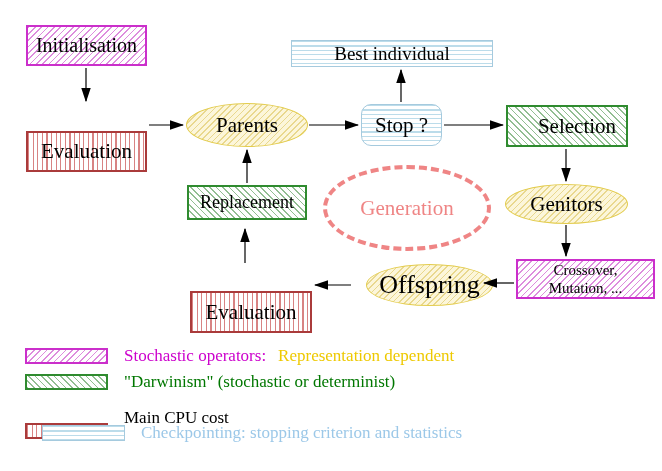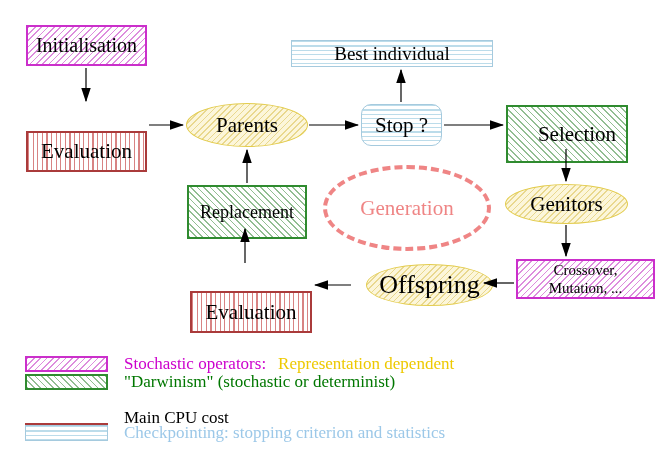--- a/index.html
+++ b/index.html
@@ -17,34 +17,34 @@
   .stripes-cyan{border:1.5px solid #a5cade;background-color:#fff;
     background-image:repeating-linear-gradient(180deg,#bcdcea 0 1.2px,rgba(0,0,0,0) 1.2px 4.4px);}
   .ellipse-yellow{border:1.5px solid #e3cc4e;border-radius:50%;background-color:#fcf6da;
     background-image:repeating-linear-gradient(135deg,#e9d88e 0 1.2px,rgba(0,0,0,0) 1.2px 4.4px);}
   
   #n-init{left:26px;top:25px;width:121px;height:41px;font-size:20px;}
   #n-eval-top{left:26px;top:105px;width:121px;height:41px;font-size:21px;}
   #n-parents{left:186px;top:103px;width:122px;height:44px;font-size:21px;}
   #n-best{left:291px;top:40px;width:202px;height:27px;font-size:19px;}
   #n-stop{left:361px;top:104px;width:81px;height:42px;border-radius:10px;font-size:21px;}
-  #n-selection{left:506px;top:105px;width:122px;height:58px;font-size:21px;padding-left:20px;}
+  #n-selection{left:506px;top:105px;width:122px;height:42px;font-size:21px;padding-left:20px;}
   #n-genitors{left:505px;top:184px;width:123px;height:40px;font-size:21px;}
   #n-crossover{left:516px;top:259px;width:139px;height:40px;font-size:15px;flex-direction:column;line-height:1.2;}
   #n-offspring{left:366px;top:264px;width:127px;height:42px;font-size:26px;}
   #n-eval-bot{left:190px;top:265px;width:122px;height:42px;font-size:21px;}
-  #n-replacement{left:187px;top:185px;width:120px;height:54px;font-size:18px;}
+  #n-replacement{left:187px;top:185px;width:120px;height:35px;font-size:18px;}
   #n-generation{left:323px;top:165px;width:168px;height:86px;border:4px dashed #ef8585;border-radius:50%;
     color:#ef8585;font-size:21px;background:transparent;}
   
   #arrows{position:absolute;left:0;top:0;width:662px;height:471px;pointer-events:none;}
   
   .legend-row{position:absolute;left:25px;display:flex;align-items:center;font-size:17px;}
   .swatch{width:83px;height:16px;box-sizing:border-box;margin-right:16px;flex:none;}
-  #lr1{top:354px;justify-content:flex-end;} #lr2{top:372px;} #lr3{top:397px;} #lr4{top:423px;}
+  #lr1{top:346px;justify-content:flex-end;} #lr2{top:372px;} #lr3{top:397px;} #lr4{top:423px;margin-left:17px;}
   .t-magenta{color:#cc00cc;} .t-gold{color:#eec900;margin-left:12px;} .t-green{color:#007700;}
   .t-red{color:#000000;} .t-cyan{color:#9cc8e8;}
 </style>
 </head>
 <body>
 
 <div class="canvas">
 
   <div id="n-init" class="node hatch-magenta">Initialisation</div>
   <div id="n-eval-top" class="node stripes-red">Evaluation</div>

